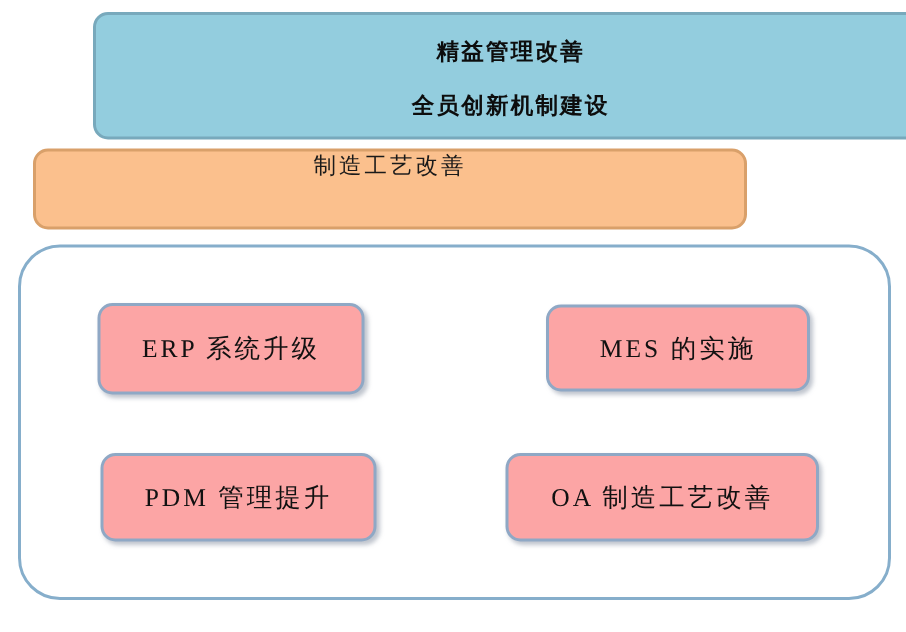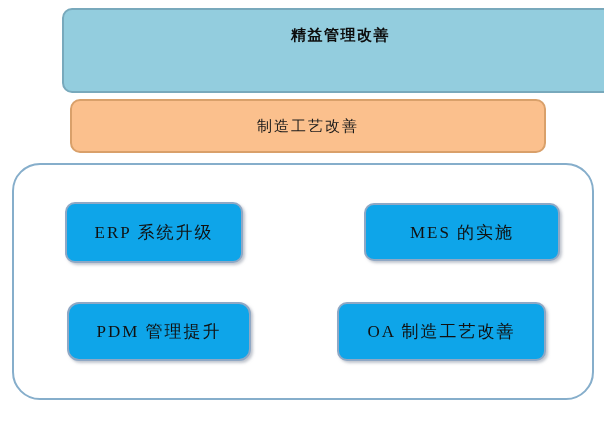--- a/index.html
+++ b/index.html
@@ -46,22 +46,22 @@
   
   #middle-box {
     left: 22px;
     top: 99px;
     width: 476px;
     height: 54px;
     background: #FBC08D;
     border: 2px solid #D9A06A;
     border-radius: 10px;
     display: flex;
+    flex-direction: column;
     align-items: center;
-    margin-left: 48px;
   }
   #middle-box .cell {
     flex: 1;
     text-align: center;
     font-size: 15px;
     color: #1a1a1a;
     letter-spacing: 2px;
     font-family: "Liberation Serif", "DejaVu Serif", serif;
   }
   
@@ -70,45 +70,46 @@
     top: 163px;
     width: 582px;
     height: 237px;
     background: #ffffff;
     border: 2px solid #86AECB;
     border-radius: 28px;
   }
   .green-box {
     position: absolute;
     box-sizing: border-box;
-    background: #0ea5e9;
+    background: #fca5a5;
     border: 2px solid #8FA8C5;
     border-radius: 10px;
     box-shadow: 2px 2px 3px rgba(140, 150, 165, 0.55);
     display: flex;
     align-items: center;
     justify-content: center;
     font-family: "Liberation Serif", "DejaVu Serif", serif;
     font-size: 17px;
     color: #111111;
     letter-spacing: 2px;
     white-space: nowrap;
   }
   #green-erp { left: 51px;  top: 37px;  width: 178px; height: 61px; }
-  #green-mes { left: 350px; top: 38px;  width: 196px; height: 58px; }
-  #green-pdm { left: 53px;  top: 137px; width: 184px; height: 59px; border-radius: 12px; }
+  #green-mes { left: 350px; top: 38px;  width: 176px; height: 58px; }
+  #green-pdm { left: 53px;  top: 137px; width: 184px; height: 59px; }
   #green-oa  { left: 323px; top: 137px; width: 209px; height: 59px; }
 </style>
 </head>
 <body>
 
 <div id="stage">
 
   <div id="top-box" class="box">
     <div class="line">精益管理改善</div>
+    <div class="line">全员创新机制建设</div>
   </div>
 
   <div id="middle-box" class="box">
     <span class="cell">制造工艺改善</span>
   </div>
 
   <div id="bottom-container" class="box">
     <div id="green-erp" class="green-box">
       <span>ERP 系统升级</span>
     </div>

